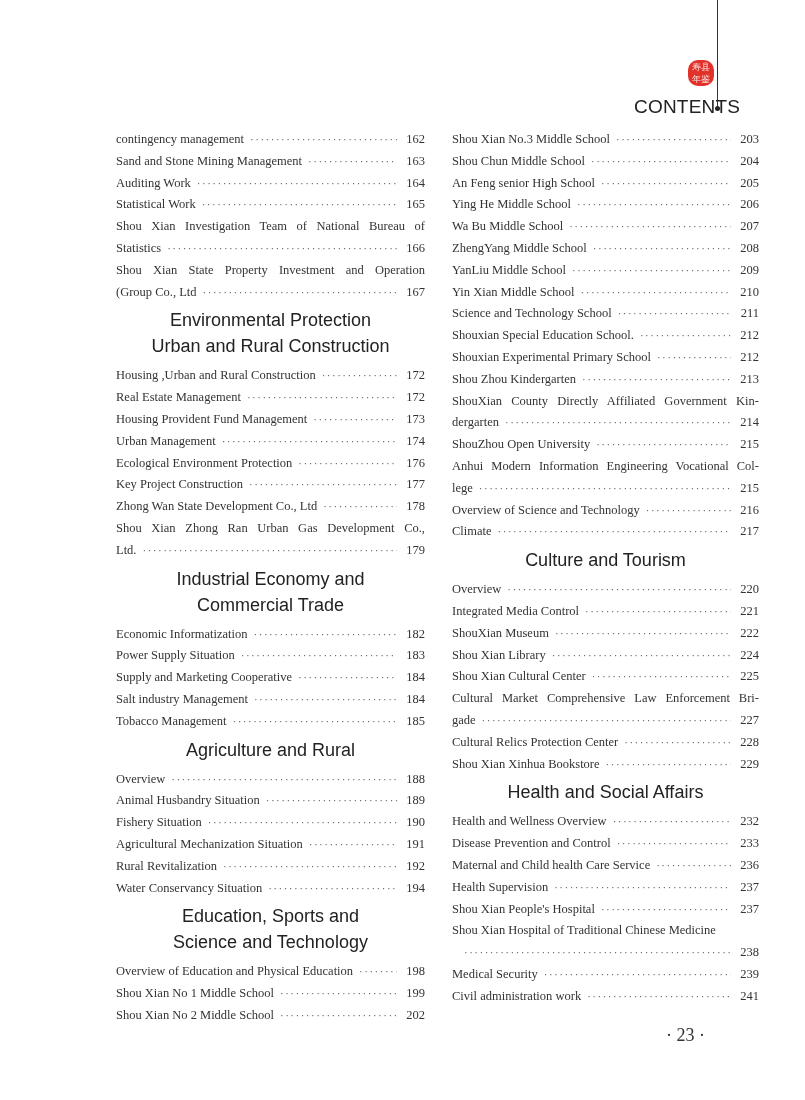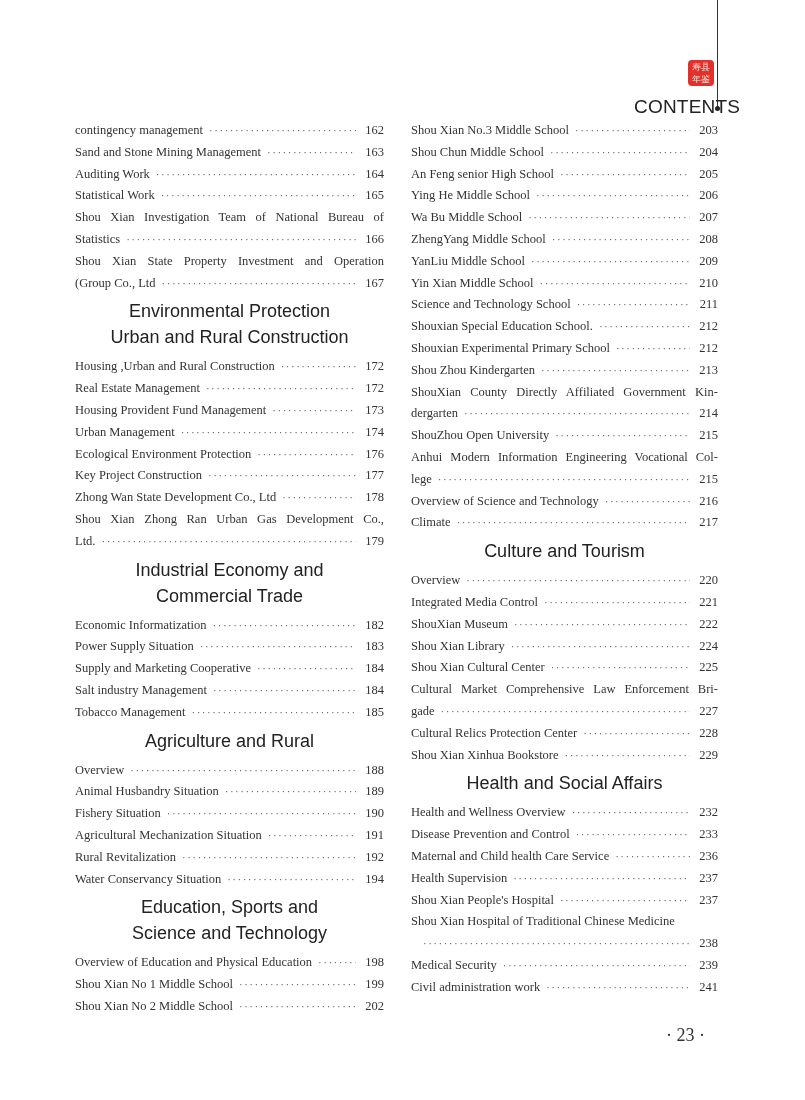--- a/index.html
+++ b/index.html
@@ -1,23 +1,23 @@
 <!DOCTYPE html>
 <html><head>
 <meta charset="utf-8">
 <style>
   html, body { margin:0; padding:0; background:#ffffff; }
   body { width:805px; height:1100px; position:relative; overflow:hidden; color:#2a2a2a; }
   .vline { position:absolute; left:717px; top:0; width:1px; height:109px; background:#333; }
   .vdot { position:absolute; left:715px; top:106px; width:5px; height:5px; border-radius:50%; background:#222; }
-  .seal { position:absolute; left:688px; top:60px; width:26px; height:26px; background:#e2312b; border-radius:4px;
+  .seal { position:absolute; left:688px; top:60px; width:26px; height:26px; background:#e2312b; border-radius:10px;
           color:#fbe3df; font-family:"DejaVu Serif", serif; font-size:9px; line-height:12px; display:flex; flex-wrap:wrap;
           align-items:center; justify-content:center; text-align:center; }
   .contents-label { position:absolute; left:634px; top:96px; font-family:"Liberation Sans", sans-serif; font-size:19px; color:#222; letter-spacing:0.2px; }
-  .col { position:absolute; top:120px; font-family:"Liberation Serif", serif; font-size:12.5px; color:#333; }
+  .col { position:absolute; top:129px; font-family:"Liberation Serif", serif; font-size:12.5px; color:#333;margin-left:41px; }
   .col.left { left:75px; width:309px; }
   .col.right { left:411px; width:307px; }
   .entry { display:flex; align-items:baseline; height:21.8px; line-height:21.8px; white-space:nowrap; }
   .entry .t { flex:0 0 auto; }
   .entry .dots { flex:1 1 auto; overflow:hidden; margin:0 6px 0 6px; letter-spacing:1.5px; color:#555; font-size:11px; }
   .entry .dots::before { content:"·································································································································"; }
   .entry .p { flex:0 0 auto; width:22px; text-align:right; }
   .wrap-line { height:21.8px; line-height:21.8px; text-align:justify; text-align-last:justify; white-space:nowrap; }
   .entry.indent .dots { margin-left:1px; }
   .heading { font-family:"Liberation Sans", sans-serif; font-size:18px; color:#222; text-align:center; line-height:26px; margin:4px 0 6px 0; }

